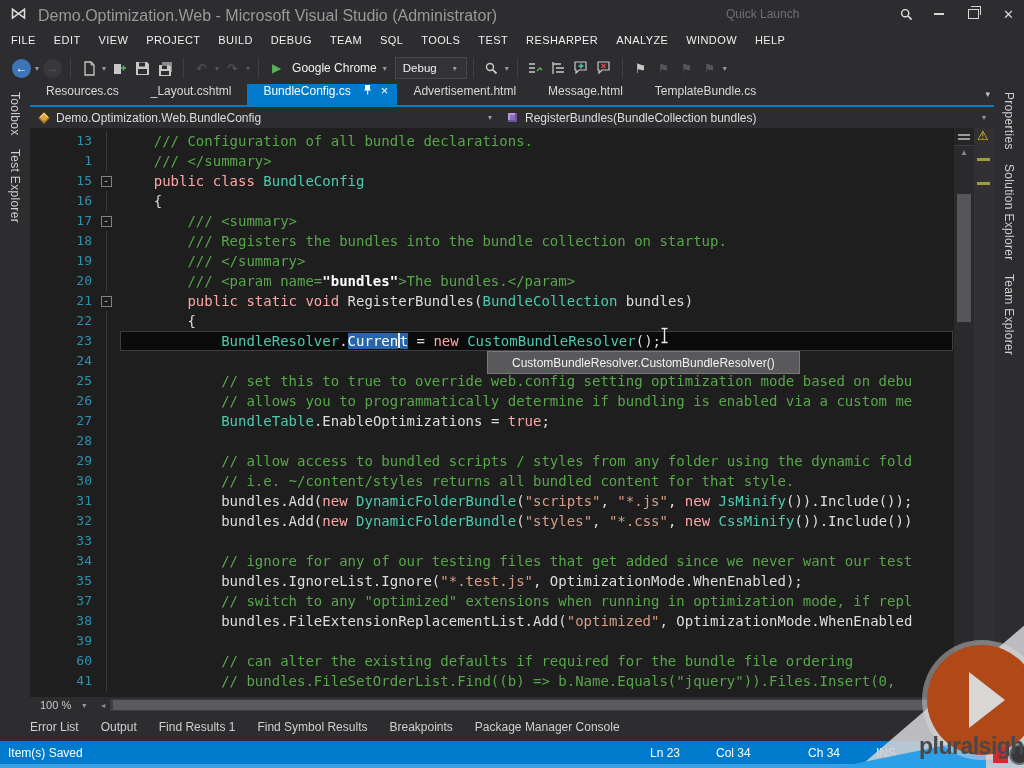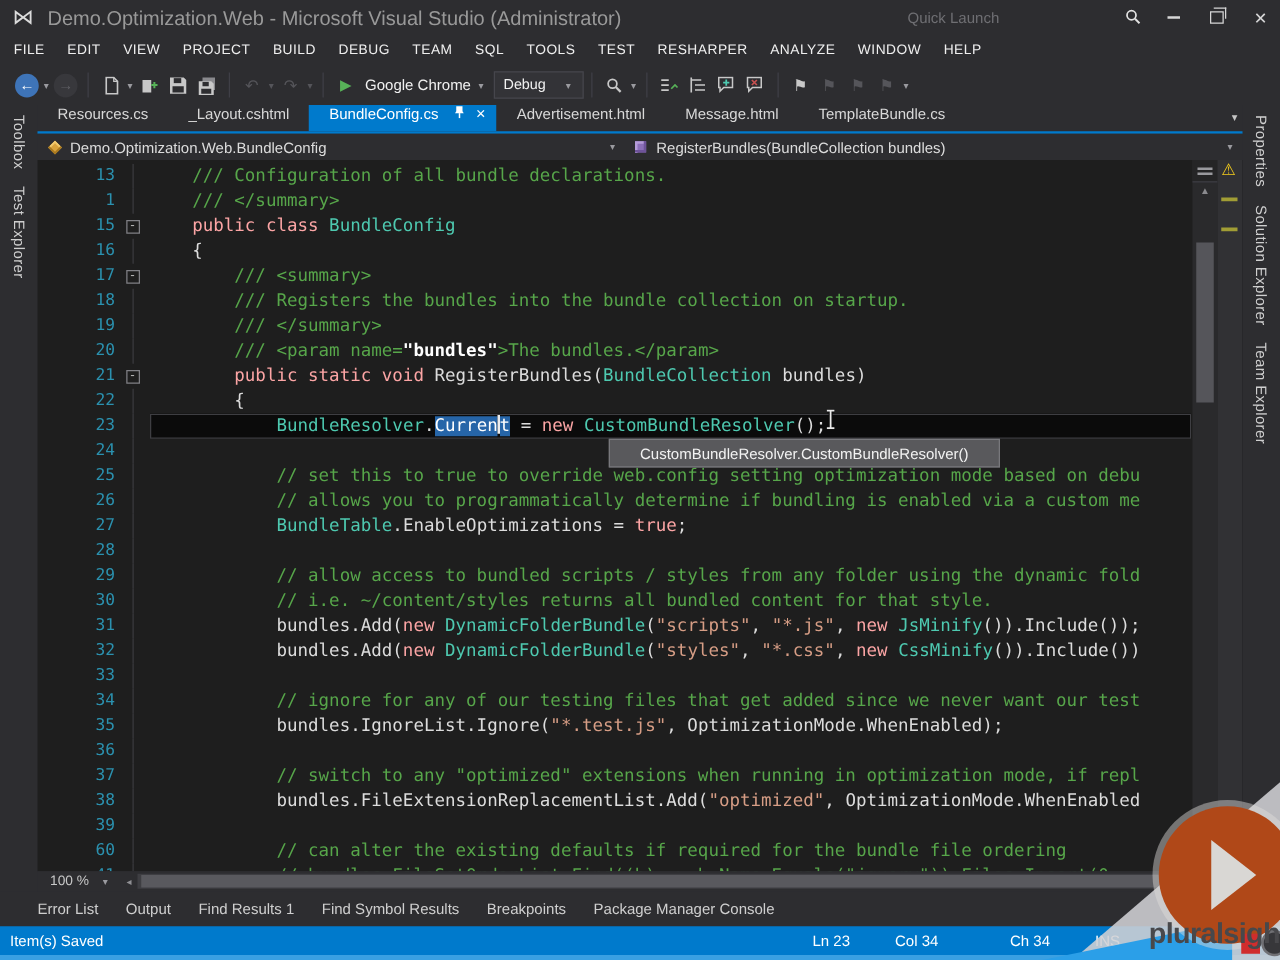--- a/index.html
+++ b/index.html
@@ -407,25 +407,20 @@
         <span class="ln">34</span>
         <span class="fold fold-line"></span>
         <span class="code"><span class="tk-c">            // ignore for any of our testing files that get added since we never want our test</span></span>
       </div>
       <div class="code-row">
         <span class="ln">35</span>
         <span class="fold fold-line"></span>
         <span class="code"><span class="tk-n">            bundles.IgnoreList.Ignore(</span><span class="tk-s">"*.test.js"</span><span class="tk-n">, OptimizationMode.WhenEnabled);</span></span>
       </div>
       <div class="code-row">
-        <span class="ln">36</span>
-        <span class="fold fold-line"></span>
-        <span class="code"></span>
-      </div>
-      <div class="code-row">
         <span class="ln">37</span>
         <span class="fold fold-line"></span>
         <span class="code"><span class="tk-c">            // switch to any "optimized" extensions when running in optimization mode, if repl</span></span>
       </div>
       <div class="code-row">
         <span class="ln">38</span>
         <span class="fold fold-line"></span>
         <span class="code"><span class="tk-n">            bundles.FileExtensionReplacementList.Add(</span><span class="tk-s">"optimized"</span><span class="tk-n">, OptimizationMode.WhenEnabled</span></span>
       </div>
       <div class="code-row">

